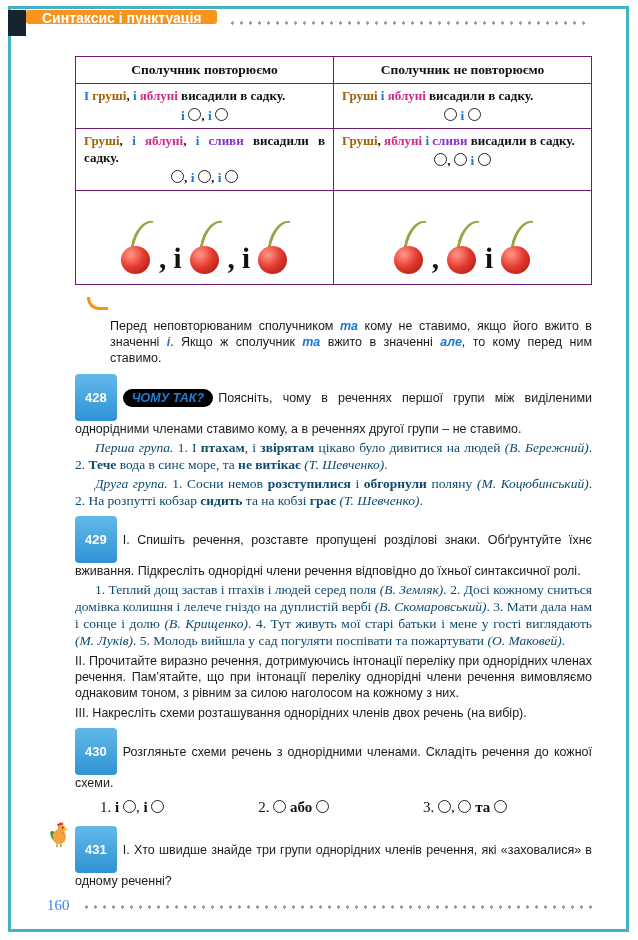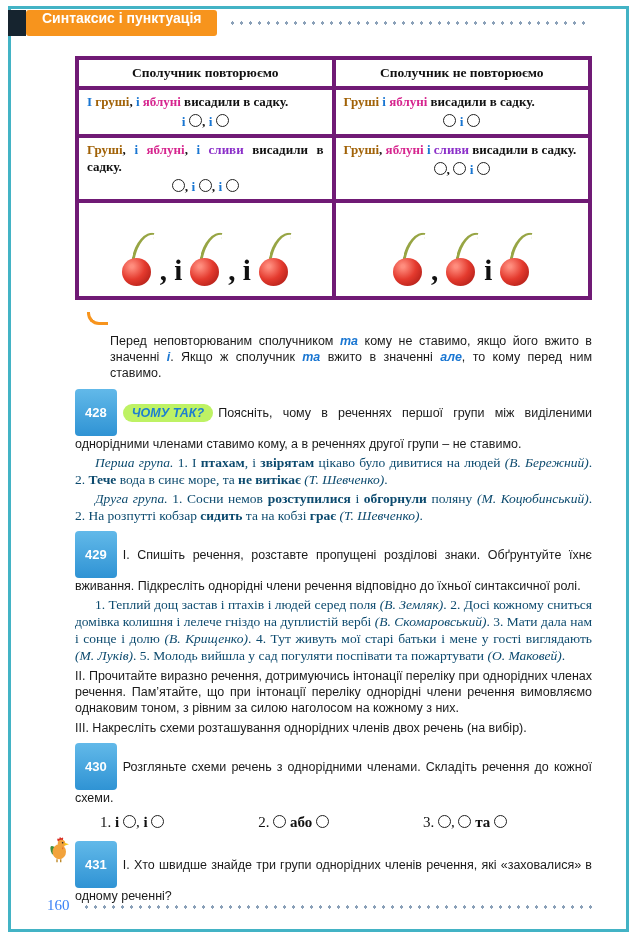--- a/index.html
+++ b/index.html
@@ -1,30 +1,30 @@
 <!DOCTYPE html>
 <html><head>
 <meta charset="utf-8">
 <style>
   html,body{margin:0;padding:0;}
   body{width:638px;height:940px;position:relative;background:#ffffff;overflow:hidden;
        font-family:"Liberation Serif",serif;color:#111;}
   .page{position:absolute;inset:0;}
   .frame{position:absolute;left:8px;top:6px;right:9px;bottom:8px;border:3px solid #43b3c5;}
   .tab-dark{position:absolute;left:8px;top:10px;width:18px;height:26px;background:#16242f;z-index:2;}
-  .chapter-banner{position:absolute;left:26px;top:10px;height:26px;line-height:26px;padding:0 16px;
+  .chapter-banner{position:absolute;left:26px;top:10px;height:14px;line-height:26px;padding:0 16px;
        background:#f7941d;color:#fff;font:700 14px "Liberation Sans",sans-serif;border-radius:3px;z-index:2;}
   .hdots{position:absolute;top:21px;left:228px;width:358px;height:4px;
        background-image:radial-gradient(circle,#8aa0b8 1.5px,transparent 1.7px);
        background-size:9px 4px;background-repeat:repeat-x;}
 
   .content{position:absolute;left:75px;top:56px;width:517px;}
 
   table.conj-table{border-collapse:collapse;width:100%;table-layout:fixed;}
-  .conj-table th,.conj-table td{border:4px solid #701a75;margin-top:8px;}
+  .conj-table th,.conj-table td{border:1px solid #701a75;margin-top:8px;}
   .conj-table th{font:700 13.5px "Liberation Serif",serif;padding:5px 4px;text-align:center;}
   .conj-table td{padding:4px 8px 3px;vertical-align:top;}
   .sent{font:700 13px "Liberation Serif",serif;line-height:1.3;text-align:justify;}
   .schema{text-align:center;font:700 13.5px "Liberation Serif",serif;margin:3px 0 1px;}
   .cherry-tr td{height:86px;vertical-align:bottom;}
   .cherries{display:flex;align-items:flex-end;justify-content:center;padding:2px 0 7px;}
 
   .cherry{position:relative;display:inline-block;width:32px;height:56px;margin:0 2px;}
   .cherry::before{content:"";position:absolute;top:1px;left:13px;width:15px;height:30px;
        border-left:3px solid #97a544;border-top:2px solid #97a544;
@@ -43,21 +43,21 @@
   .sans{font-family:"Liberation Sans",sans-serif;font-size:12.5px;line-height:1.28;color:#1a1a1a;}
   .serif{font-family:"Liberation Serif",serif;font-size:13.5px;line-height:1.26;color:#0c4a6e;}
   .just{text-align:justify;}
   .indent{text-indent:20px;}
   .note-text{margin:3px 0 8px 35px;text-align:justify;}
   .ex-head{margin-top:7px;text-align:justify;}
   .mt4{margin-top:4px;}
 
   .badge{display:inline-block;background:linear-gradient(#62b9e9,#2f93d4);color:#fff;
        font:700 13px "Liberation Sans",sans-serif;padding:16px 10px;border-radius:4px;margin-right:6px;}
-  .why-bubble{display:inline-block;color:#1d7fd0;background:#bef264;border-radius:9px;
+  .why-bubble{display:inline-block;color:#1d7fd0;background:#000000;border-radius:9px;
        font:italic 700 12.5px "Liberation Sans",sans-serif;padding:2px 9px;margin-right:5px;}
 
   .schema-row{display:flex;justify-content:space-between;margin:8px 85px 4px 25px;
        font:700 15px "Liberation Serif",serif;}
   .schema-item{white-space:nowrap;font-weight:400;}
 
   .ex431{position:relative;margin-top:10px;}
   .rooster{position:absolute;left:-27px;top:-5px;}
 
   .page-num{position:absolute;left:47px;bottom:26px;font:15px "Liberation Serif",serif;color:#3b82f6;text-align:right;}

